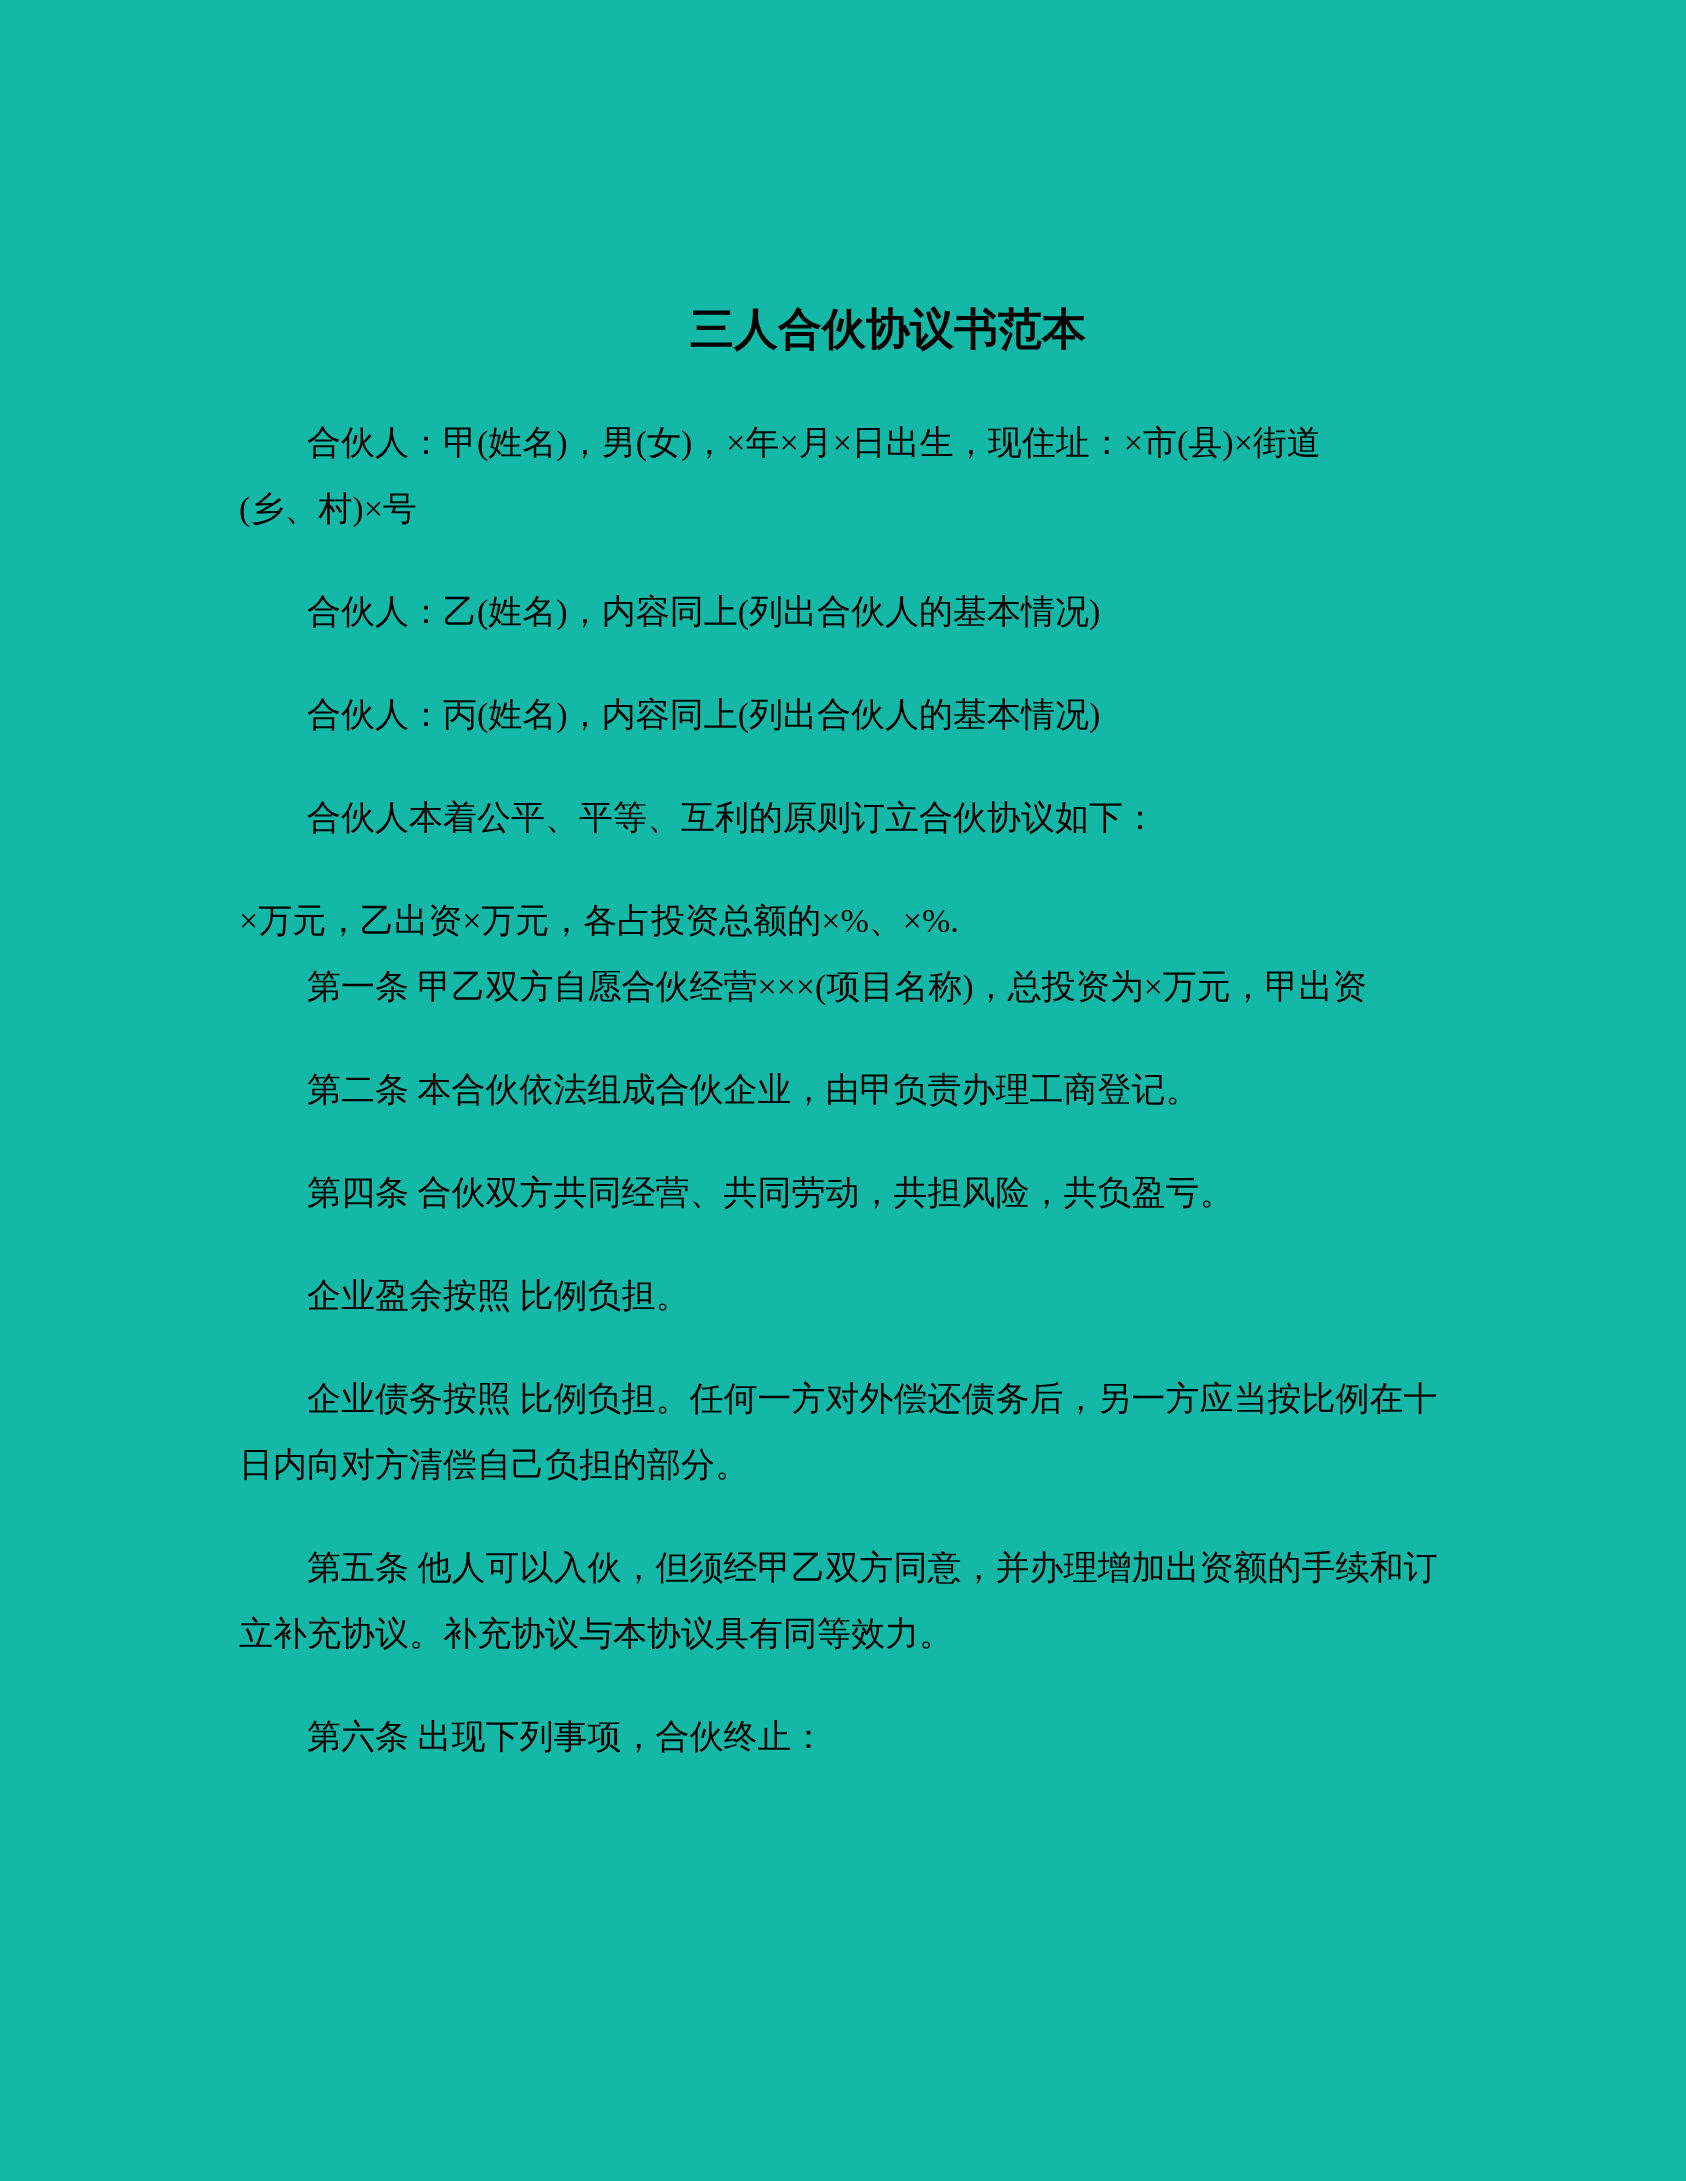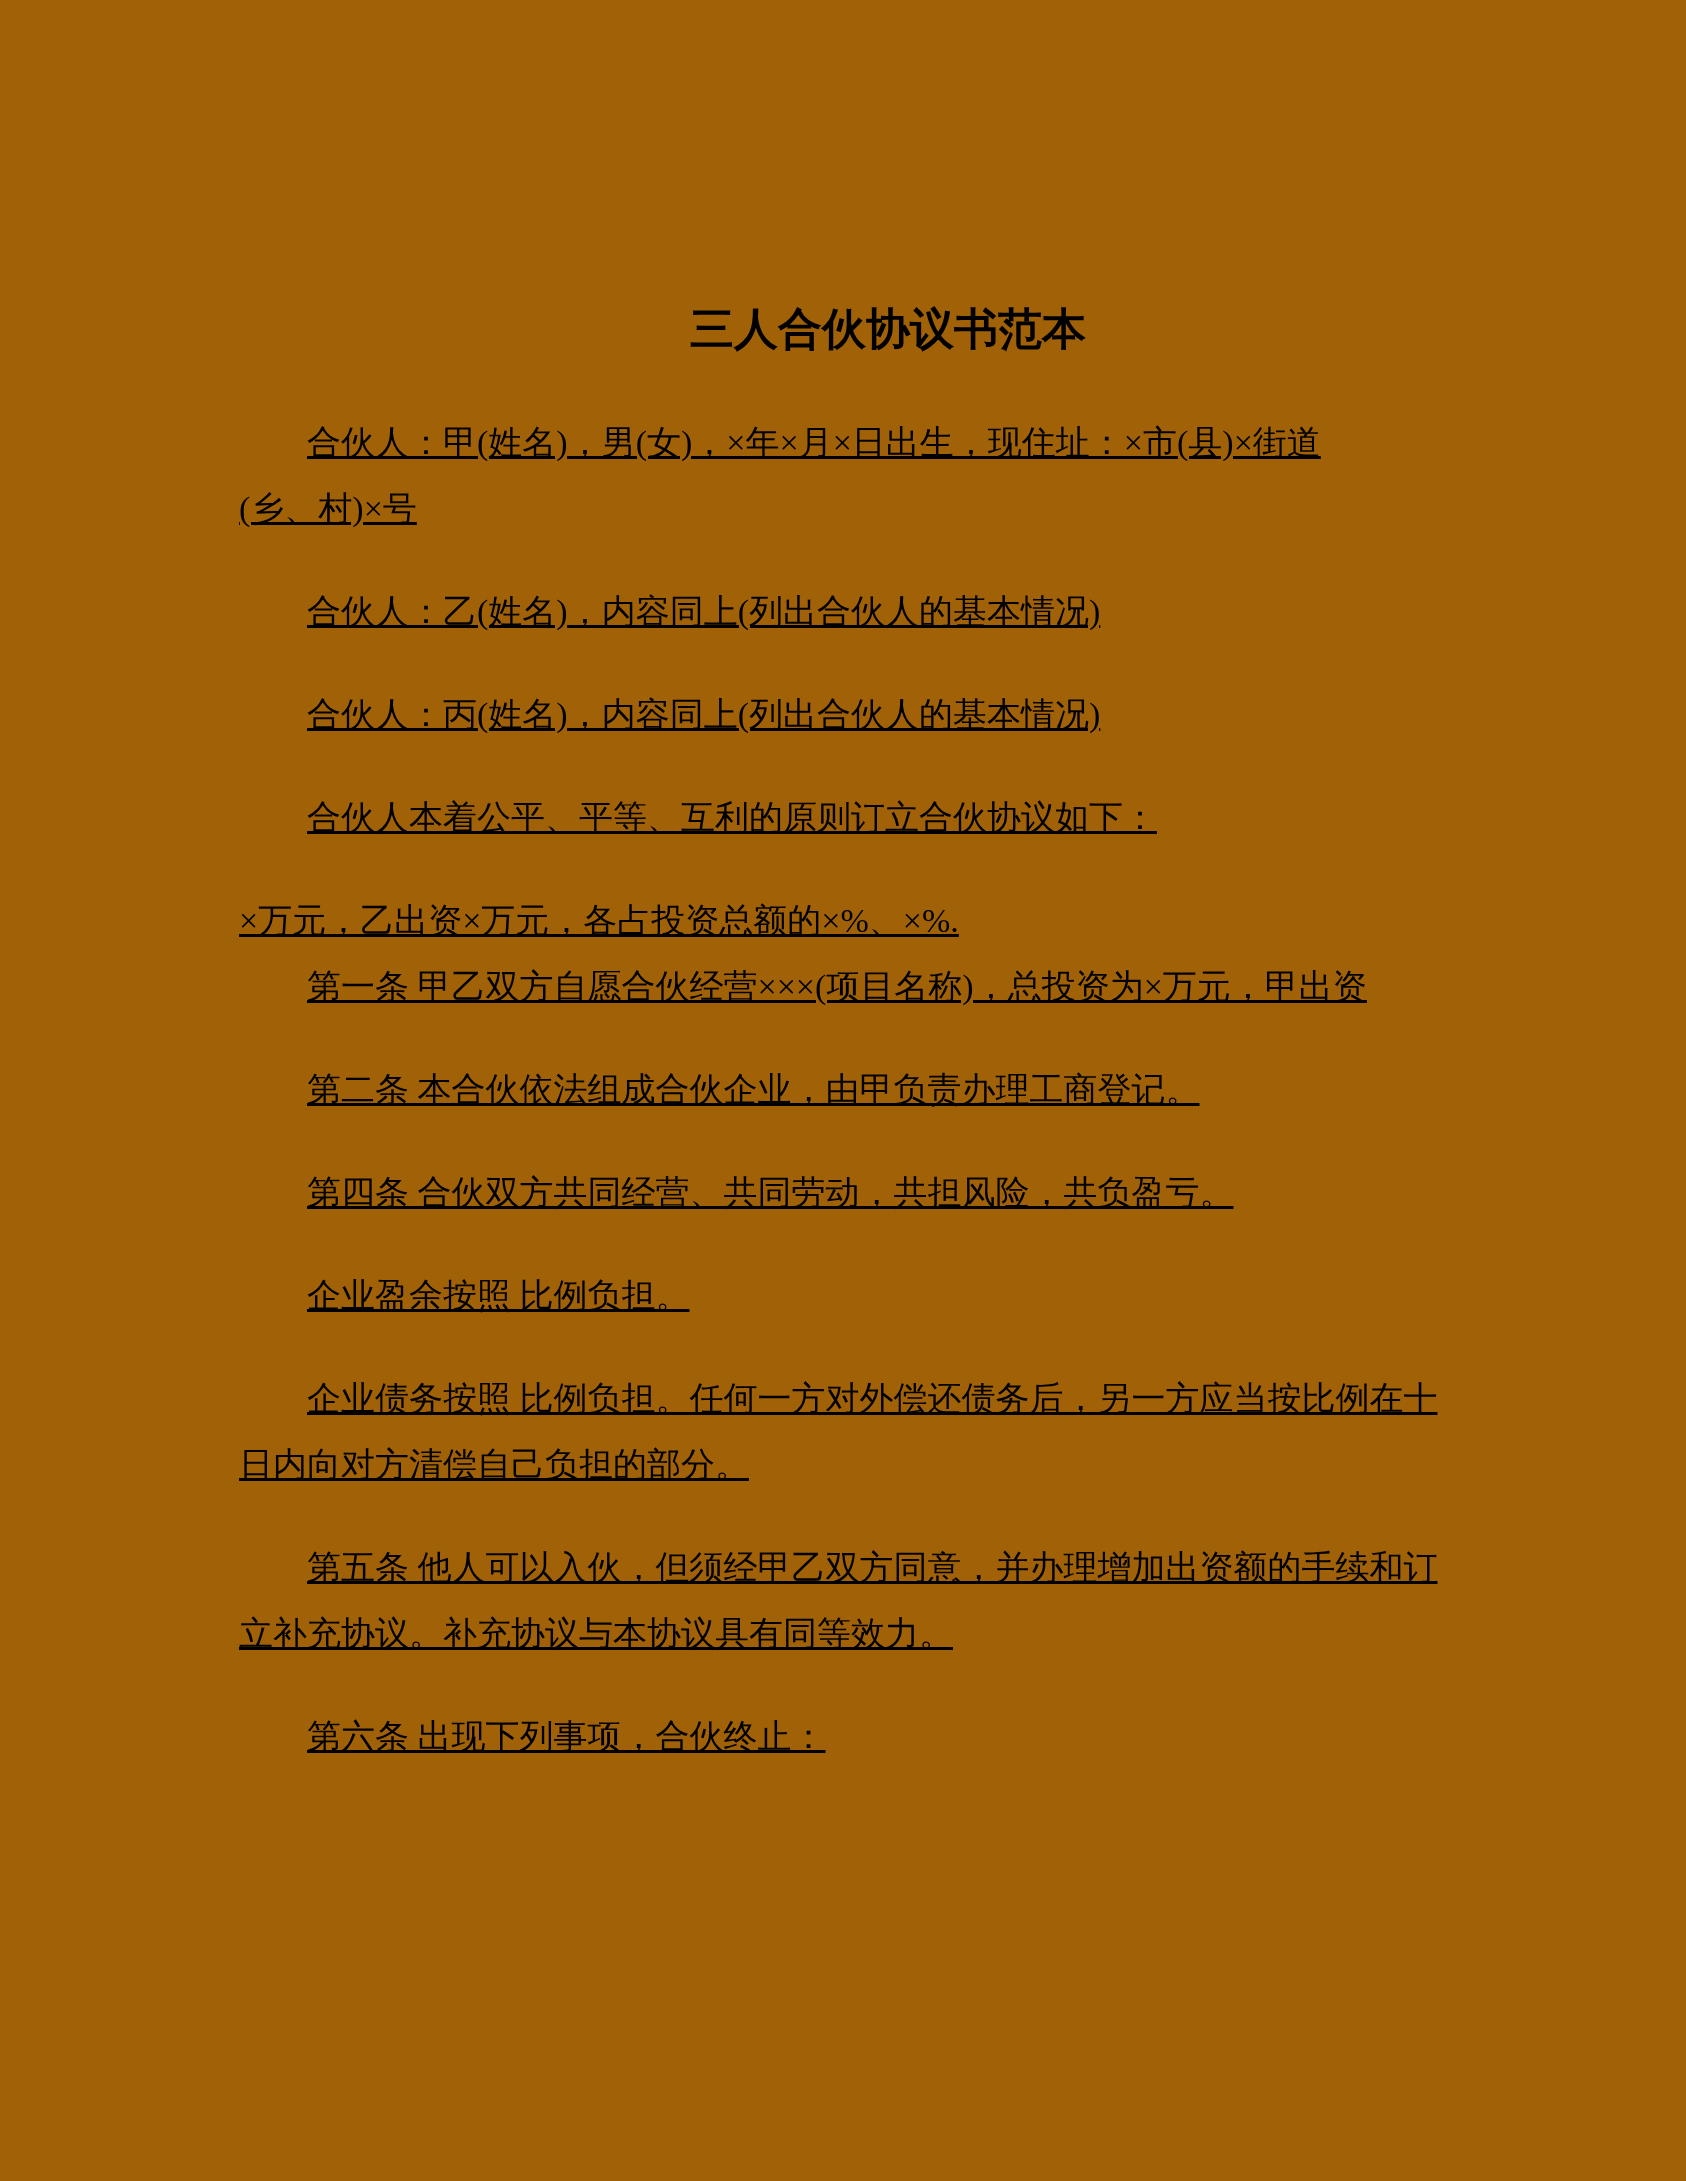--- a/index.html
+++ b/index.html
@@ -13,41 +13,40 @@
     position: relative;
     overflow: hidden;
     font-family: "Liberation Serif", "DejaVu Serif", serif;
     color: #000000;
   }
   .page {
     position: absolute;
     left: 0; top: 0;
     width: 1686px;
     height: 2182px;
-    background: #a16207;
+    background: #14b8a6;
   }
   .doc-title {
     margin: 302px 0 0 0;
     padding-left: 106px;
     width: 1194px;
     box-sizing: content-box;
     margin-left: 239px;
     padding-left: 0;
     text-align: center;
     transform: translateX(52px);
     font-size: 44px;
     line-height: 55px;
     font-weight: bold;
     white-space: nowrap;
   }
   .content {
     margin-top: 53px;
     margin-left: 239px;
     width: 1194px;
-    text-decoration: underline;
   }
   .para {
     margin: 0 0 37px 0;
   }
   .ln {
     font-size: 34px;
     line-height: 66px;
     height: 66px;
     white-space: nowrap;
   }

